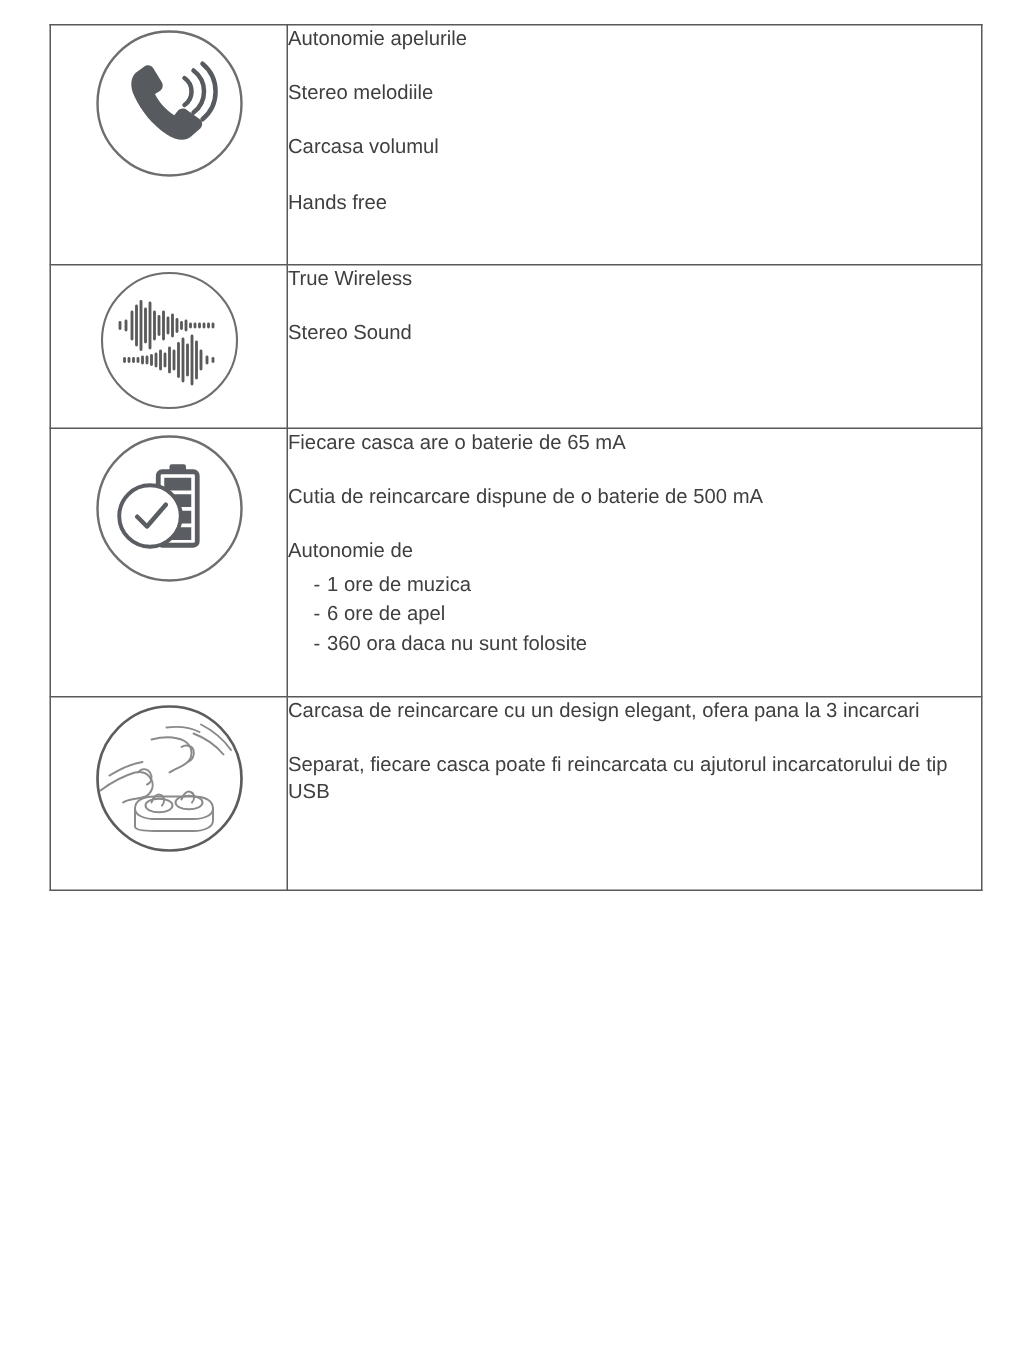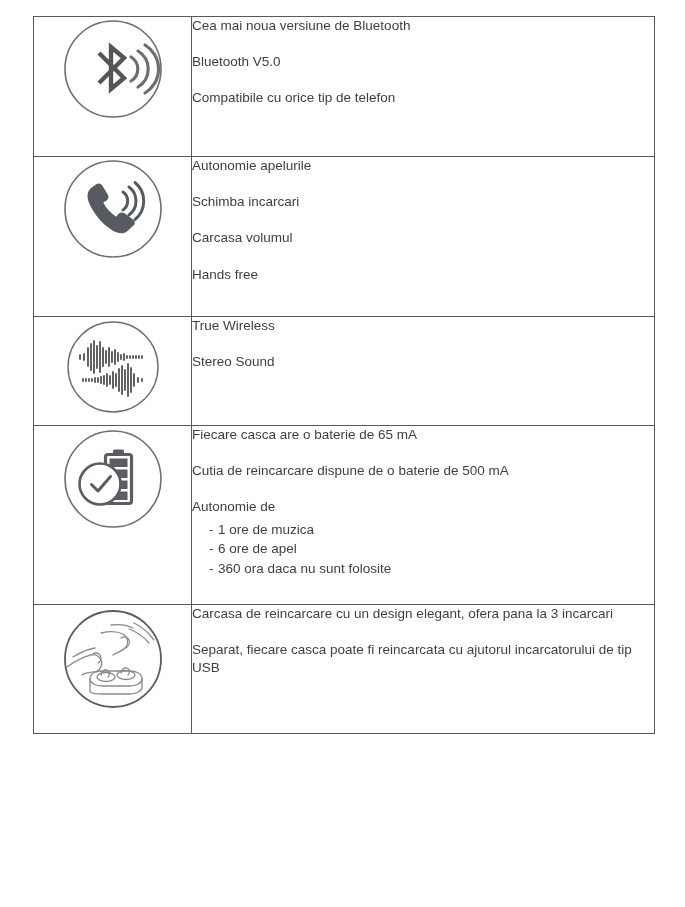--- a/index.html
+++ b/index.html
@@ -91,54 +91,38 @@
   .r6 { height: 129px; }
 </style>
 </head>
 <body>
 
 <div class="page">
 
   <table class="spec-table">
     <tbody>
 
-      <tr class="r1">
-        <td class="icon-cell">
-          <svg class="icon-wrap" width="104" height="104" viewBox="0 0 104 104">
-            <circle cx="52" cy="52" r="48" fill="none" stroke="#6e6e6e" stroke-width="1.6"></circle>
-            <path d="M38 36 L63 61 L50 72 L50 30 L63 41 L38 66" fill="none" stroke="#555555" stroke-width="4.4" stroke-linejoin="miter" stroke-linecap="butt"></path>
-            <path d="M70 40 A14 14 0 0 1 70 64" fill="none" stroke="#6e6e6e" stroke-width="3.2" stroke-linecap="round"></path>
-            <path d="M77 34 A21 21 0 0 1 77 70" fill="none" stroke="#6e6e6e" stroke-width="3.2" stroke-linecap="round"></path>
-            <path d="M84 28 A28 28 0 0 1 84 76" fill="none" stroke="#6e6e6e" stroke-width="3.2" stroke-linecap="round"></path>
-          </svg>
-        </td>
-        <td class="text-cell">
-          <p class="line">Cea mai noua versiune de Bluetooth</p>
-          <p class="line">Bluetooth V5.0</p>
-          <p class="line">Compatibile cu orice tip de telefon</p>
-        </td>
-      </tr>
 
       <tr class="r2">
         <td class="icon-cell">
           <svg class="icon-wrap" width="104" height="104" viewBox="0 0 104 104">
             <circle cx="52" cy="52" r="48" fill="none" stroke="#6e6e6e" stroke-width="1.6"></circle>
             <path d="M29.5 31.5 C26 35 25.5 40.5 28.5 47 C33 57 41 66.5 50 72.5
                      C56.5 76.8 62.5 77.4 66.2 74.2 L72.5 68.6 C74.4 66.9 74.2 64 72 62.4
                      L63.6 56.3 C61.6 54.8 58.8 55.2 57.3 57.1 L55.2 59.8
                      C49.8 56.4 45.2 51.3 42.3 45.6 L45.3 43.8 C47.4 42.6 48.1 39.9 46.9 37.8
                      L41.3 28.6 C39.8 26.2 36.7 25.8 34.8 27.6 Z" fill="#575a5e"></path>
             <path d="M62 35 A11 11 0 0 1 62 53" fill="none" stroke="#575a5e" stroke-width="3" stroke-linecap="round"></path>
             <path d="M68 30 A17.5 17.5 0 0 1 68 58" fill="none" stroke="#575a5e" stroke-width="3" stroke-linecap="round"></path>
             <path d="M74 25.5 A24 24 0 0 1 74 62.5" fill="none" stroke="#575a5e" stroke-width="3" stroke-linecap="round"></path>
           </svg>
         </td>
         <td class="text-cell">
           <p class="line">Autonomie apelurile</p>
-          <p class="line">Schimba incarcari</p>
+          <p class="line">Stereo melodiile</p>
           <p class="line">Carcasa volumul</p>
           <p class="line">Hands free</p>
         </td>
       </tr>
 
       <tr class="r3">
         <td class="icon-cell">
           <svg class="icon-wrap" width="100" height="100" viewBox="0 0 100 100">
             <circle cx="50" cy="50" r="45" fill="none" stroke="#6e6e6e" stroke-width="1.4"></circle>
             <g stroke="#5a5a5a" stroke-width="1.9" stroke-linecap="round">

